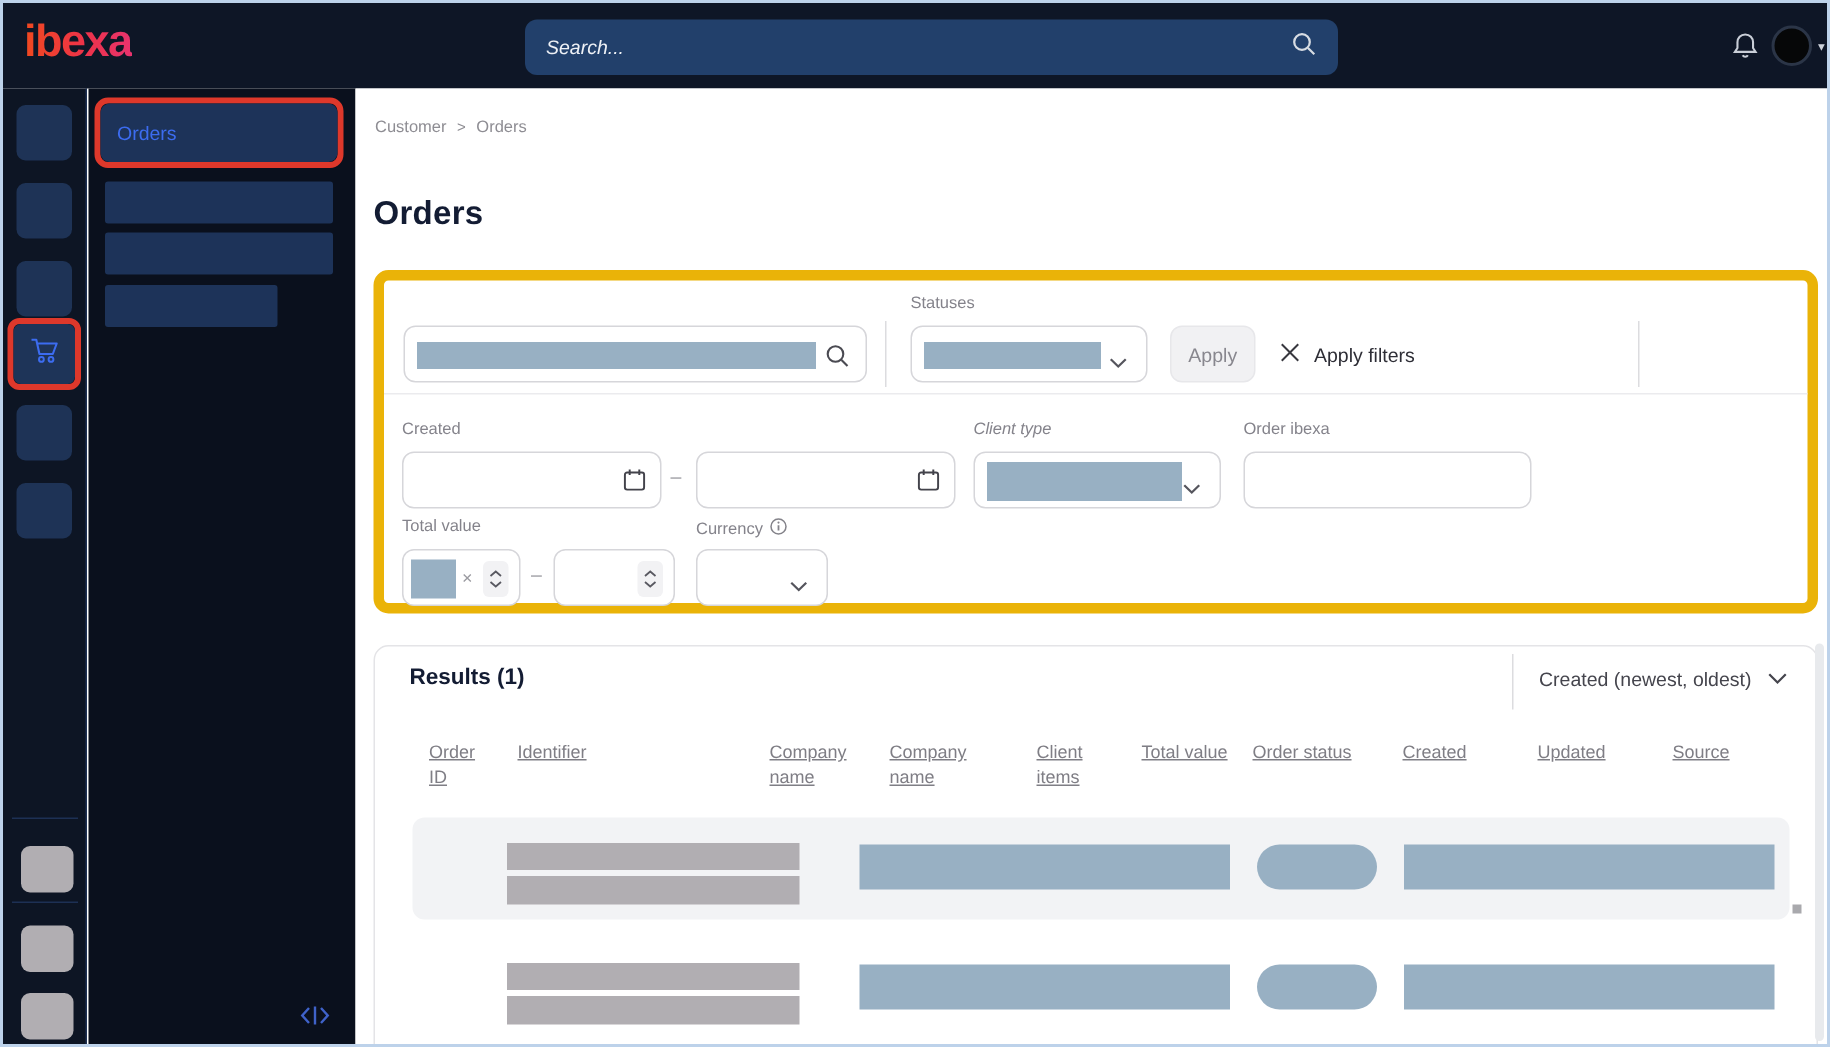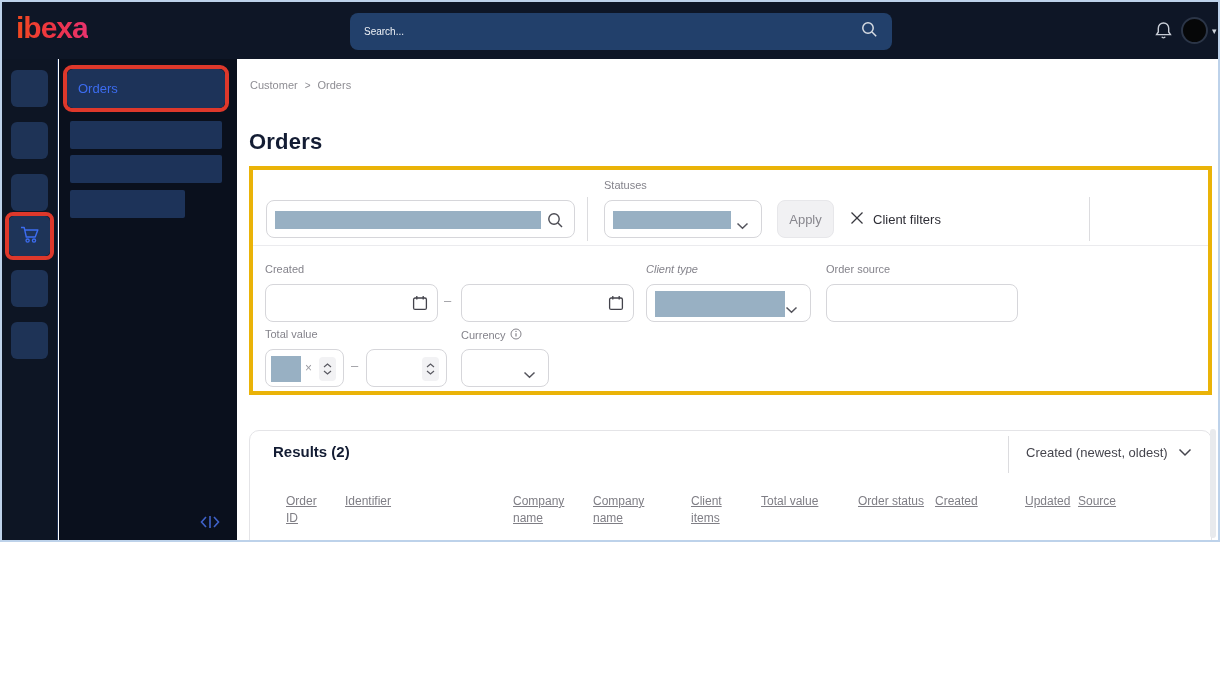--- a/index.html
+++ b/index.html
@@ -1,28 +1,28 @@
 <!DOCTYPE html>
 <html><head>
 <meta charset="utf-8">
 <style>
   * { margin:0; padding:0; box-sizing:border-box; }
   html,body { background:#fff; }
   body { font-family:"Liberation Sans", sans-serif; }
 
-  .frame { position:relative; width:1220px; height:542px; border:2px solid #bdd2ea; background:#fff; overflow:hidden; }
+  .frame { position:relative; width:1220px; height:698px; border:2px solid #bdd2ea; background:#fff; overflow:hidden; }
 
   
   .topbar { position:absolute; left:0; top:0; width:100%; height:57px; background:#0e1626; }
   .logo { position:absolute; left:14px; top:9px; font-size:30px; font-weight:800; letter-spacing:-1px;
           background:linear-gradient(90deg,#f0491f 0%,#ee3348 55%,#e8336e 100%);
           -webkit-background-clip:text; background-clip:text; color:transparent; }
   .gsearch { position:absolute; left:348px; top:11px; width:542px; height:37px; background:#22406b; border-radius:8px;
              display:flex; align-items:center; padding:0 14px; }
-  .gsearch-text { color:#eef1f6; font-size:10px; flex:1; }
+  .gsearch-text { color:#eef1f6; font-size:13px; flex:1;font-style:italic; }
   .bell { position:absolute; left:1152px; top:19px; }
   .avatar { position:absolute; left:1179px; top:15px; width:27px; height:27px; border-radius:50%; background:#060708; border:2px solid #2b3547; }
   .caret { position:absolute; left:1210px; top:24px; color:#cdd2da; font-size:9px; }
 
   
   .rail { position:absolute; left:0; top:57px; width:56px; bottom:0; background:#0d1524; border-right:1px solid #1c2f52; }
   .rail-sq { position:absolute; left:9px; width:37px; height:37px; background:#1e3356; border-radius:6px; }
   .rs1{top:11px}.rs2{top:63px}.rs3{top:115px}.rs5{top:211px}.rs6{top:263px}
   .annot { border:4px solid #de382b; }
   .cart-annot { position:absolute; left:3px; top:153px; width:49px; height:48px; border-radius:8px; }
@@ -41,21 +41,21 @@
   .sp1{top:62px}.sp2{top:96px}.sp3{top:131px; width:115px;}
   .collapse { position:absolute; right:16px; bottom:6px; }
 
   
   .main { position:absolute; left:235px; top:57px; right:0; bottom:0; background:#fff; }
   .breadcrumb { position:absolute; left:13px; top:20px; font-size:11px; color:#8e8d93; }
   .breadcrumb .sep { margin:0 7px; font-size:10px; }
   .page-title { position:absolute; left:12px; top:70px; font-size:22px; font-weight:700; color:#131c33; letter-spacing:.2px; }
 
   
-  .fpanel { position:absolute; left:12px; top:107px; width:963px; height:229px; border:4px solid #eab308; border-radius:0; background:#fff; }
+  .fpanel { position:absolute; left:12px; top:121px; width:963px; height:229px; border:7px solid #eab308; border-radius:10px; background:#fff; }
   .input { position:absolute; border:1px solid #d6d6da; border-radius:8px; background:#fff; }
   .ph-blue { background:#98b0c3; }
   .ph-gray { background:#b1aeb2; }
   .lbl { position:absolute; font-size:11px; color:#84838b; white-space:nowrap; display:flex; align-items:center; gap:4px; }
   .vdiv { position:absolute; width:1px; background:#dcdcdf; }
   .vd1 { left:334px; top:27px; height:44px; }
   .vd2 { left:836px; top:27px; height:44px; }
   .f-search { left:13px; top:30px; width:309px; height:38px; }
   .f-search .ph-blue { position:absolute; left:8px; top:10px; width:266px; height:18px; }
   .f-search svg { position:absolute; right:10px; top:11px; }
@@ -91,22 +91,22 @@
   .currency-lbl { left:208px; top:158px;text-align:center; }
   .f-curr { left:208px; top:179px; width:88px; height:38px; }
 
   
   .rpanel { position:absolute; left:12px; top:371px; width:963px; height:290px; border:1px solid #e4e4e7; border-radius:10px; background:#fff; }
   .r-title { position:absolute; left:23px; top:12px; font-size:15px; font-weight:700; color:#131c33; }
   .vd3 { left:758px; top:5px; height:37px; }
   .sort { position:absolute; left:776px; top:14px; display:flex; align-items:center; gap:10px; font-size:13px; color:#45454d; }
   .th { position:absolute; top:62px; font-size:12px; color:#7f7e85; line-height:1.4;text-decoration:underline; }
   .c0{left:36px;width:42px}.c1{left:95px;width:110px}.c2{left:263px;width:64px}.c3{left:343px;width:68px}
-  .c4{left:441px;width:48px}.c5{left:511px;width:75px}.c6{left:608px;width:85px}.c7{left:685px;width:60px}
-  .c8{left:775px;width:60px}.c9{left:828px;width:55px}
+  .c4{left:441px;width:48px}.c5{left:511px;width:75px}.c6{left:585px;width:85px}.c7{left:685px;width:60px}
+  .c8{left:775px;width:60px}.c9{left:865px;width:55px}
   .row { position:absolute; left:25px; width:918px; height:68px; border-radius:8px; }
   .row1 { top:114px; background:#f2f3f5; }
   .row2 { top:194px; background:#fff; }
   .rb { position:absolute; }
   .bg1 { left:63px; top:17px; width:195px; height:18px; }
   .bg2 { left:63px; top:39px; width:195px; height:19px; }
   .bb1 { left:298px; top:18px; width:247px; height:30px; }
   .bpill { left:563px; top:18px; width:80px; height:30px; border-radius:15px; }
   .bb2 { left:661px; top:18px; width:247px; height:30px; }
   .grip { position:absolute; left:945px; top:172px; width:6px; height:6px; background:#a9a9ad; }
@@ -211,21 +211,21 @@
 
       <button class="apply">Apply</button>
 
       <div class="clear">
         <span>
           <svg width="14" height="14" viewBox="0 0 14 14">
               <line x1="1.5" y1="1.5" x2="12.5" y2="12.5" stroke="#38383f" stroke-width="1.3"></line>
               <line x1="12.5" y1="1.5" x2="1.5" y2="12.5" stroke="#38383f" stroke-width="1.3"></line>
             </svg>
         </span>
-        <span>Client filters</span>
+        <span>Apply filters</span>
       </div>
 
       <div class="vdiv vd2"></div>
 
 
       <div class="hdiv"></div>
 
       <span class="lbl created-lbl">Created</span>
       <div class="input f-date1">
         <span class="cal">
@@ -250,21 +250,21 @@
       <span class="lbl client-lbl">Client type</span>
       <div class="input f-client">
         <div class="ph-blue"></div>
         <span class="chev">
           <svg width="13" height="8" viewBox="0 0 13 8">
               <polyline points="1.5,1.5 6.5,6.3 11.5,1.5" fill="none" stroke="#55555d" stroke-width="1.5"></polyline>
             </svg>
         </span>
       </div>
 
-      <span class="lbl source-lbl">Order source</span>
+      <span class="lbl source-lbl">Order ibexa</span>
       <div class="input f-source"></div>
 
       <span class="lbl total-lbl">Total value</span>
       <div class="input f-num1">
         <div class="ph-blue"></div>
         <span class="chipx">×</span>
         <span class="stepper st1">
           <svg width="9" height="5" viewBox="0 0 9 5">
               <polyline points="1,4 4.5,1 8,4" fill="none" stroke="#595961" stroke-width="1.2"></polyline>
             </svg>
@@ -298,21 +298,21 @@
       <div class="input f-curr">
         <span class="chev">
           <svg width="13" height="8" viewBox="0 0 13 8">
               <polyline points="1.5,1.5 6.5,6.3 11.5,1.5" fill="none" stroke="#55555d" stroke-width="1.5"></polyline>
             </svg>
         </span>
       </div>
     </section>
 
     <section class="rpanel">
-      <h2 class="r-title">Results (2)</h2>
+      <h2 class="r-title">Results (1)</h2>
       <div class="vdiv vd3"></div>
       <div class="sort">
         <span>Created (newest, oldest)</span>
         <span>
           <svg width="14" height="9" viewBox="0 0 14 9">
               <polyline points="1.5,1.5 7,7 12.5,1.5" fill="none" stroke="#45454d" stroke-width="1.5"></polyline>
             </svg>
         </span>
       </div>
 

